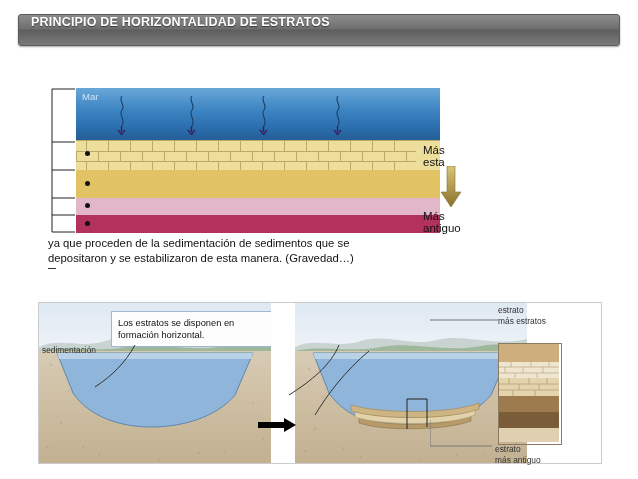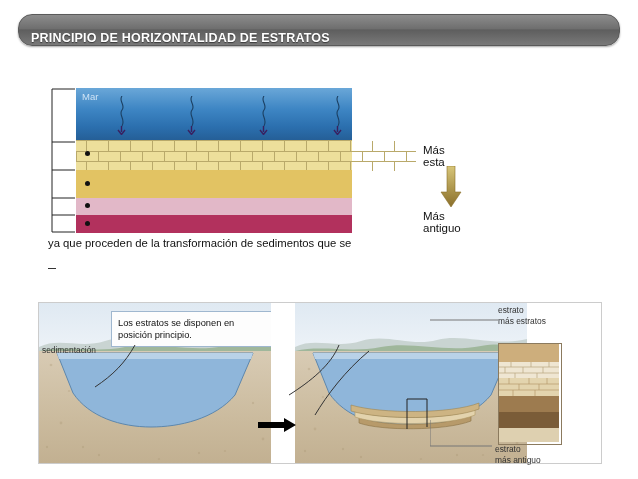--- a/index.html
+++ b/index.html
@@ -9,42 +9,42 @@
     font-family:"Liberation Sans", sans-serif;
     overflow:hidden;
     position:relative;
   }
 
   
   #title-bar{
     position:absolute;left:18px;top:14px;width:600px;height:30px;
     background:linear-gradient(to bottom,#8c8c8c 0%,#6f6f6f 45%,#5e5e5e 50%,#797979 100%);
     border:1px solid #5a5a5a;
-    border-radius:14px;
+    border-radius:3px;
     box-shadow:0 1px 2px rgba(0,0,0,.35);
-    display:flex;align-items:flex-end;
+    display:flex;align-items:flex-start;
   }
   #title-text{
     color:#ffffff;font-size:12.5px;font-weight:bold;
     letter-spacing:.2px;padding-left:12px;
     text-shadow:0 1px 1px rgba(0,0,0,.5);
     white-space:nowrap;
   }
 
   
   #upper-figure{
     position:absolute;left:48px;top:88px;width:420px;height:145px;
   }
   .bracket{
     position:absolute;left:0;top:0;width:28px;height:145px;
   }
   #strata-stack{
     position:absolute;left:28px;top:0;width:340px;height:145px;
   }
-  .layer{position:absolute;left:0;width:276px;}
+  .layer{position:absolute;left:0;width:364px;}
   #sea-layer{
     top:0;height:52px;
     background:linear-gradient(to bottom,#6aa7d8 0%,#3e86c4 40%,#2b6fae 75%,#255f97 100%);
   }
   #sea-label{
     position:absolute;left:6px;top:3px;color:#cfe3f5;font-size:9.5px;
   }
   #yellow-striped{
     top:52px;height:30px;
     background:#eddf9b;
@@ -258,21 +258,22 @@
         <stop offset="0%" stop-color="#d8c679"></stop>
         <stop offset="100%" stop-color="#8a6f2a"></stop>
       </linearGradient>
     </defs>
     <polygon points="7,0 15,0 15,26 21,26 11,41 1,26 7,26" fill="url(#agGrad)" stroke="#8a6f2a" stroke-width="0.6"></polygon>
   </svg>
 </div>
 
 <div id="caption-dash"></div>
 <div id="caption">
-  <div><span>ya que proceden de la transformación de sedimentos que se</span></div>
+  <div><span>ya que proceden de la sedimentación de sedimentos que se</span></div>
+  <div><span>depositaron y se estabilizaron de esta manera. (Gravedad…)</span></div>
 </div>
 
 <div id="lower-figure">
 
   <div class="scene" id="scene-left">
     <div class="sky"></div>
     <svg class="hills" viewBox="0 0 232 26" preserveAspectRatio="none">
       <path d="M0,26 L0,16 C20,6 42,18 66,10 C92,2 116,16 142,9 C168,2 198,16 232,8 L232,26 Z" fill="#c9d4d2"></path>
       <path d="M0,26 L0,20 C26,14 56,22 86,16 C118,10 150,22 186,15 C206,11 220,16 232,14 L232,26 Z" fill="#9fb79b"></path>
     </svg>
@@ -293,21 +294,21 @@
           <circle cx="160" cy="102" r="1.2"></circle>
         <circle cx="40" cy="20" r="1.1"></circle>
           <circle cx="176" cy="12" r="1.2"></circle>
       </g>
     </svg>
 
     <svg class="water" style="left:0;top:44px;width:232px;height:90px;" viewBox="0 0 232 90" preserveAspectRatio="none">
       <path d="M18,6 L214,6 L196,48 C176,72 140,80 112,80 C82,80 50,70 34,46 Z" fill="#8fb6da" stroke="#5d87ad" stroke-width="1"></path>
       <path d="M18,6 L214,6 L212,12 L20,12 Z" fill="#b9d2e8"></path>
     </svg>
-    <div class="callout" id="callout-left">Los estratos se disponen en posición principio.</div>
+    <div class="callout" id="callout-left">Los estratos se disponen en formación horizontal.</div>
   </div>
 
   <div class="scene" id="scene-right">
     <div class="sky"></div>
     <svg class="hills" viewBox="0 0 232 26" preserveAspectRatio="none">
       <path d="M0,26 L0,16 C20,6 42,18 66,10 C92,2 116,16 142,9 C168,2 198,16 232,8 L232,26 Z" fill="#c9d4d2"></path>
       <path d="M0,26 L0,20 C26,14 56,22 86,16 C118,10 150,22 186,15 C206,11 220,16 232,14 L232,26 Z" fill="#9fb79b"></path>
     </svg>
     <div class="ground"></div>
     <svg class="ground-speckle" viewBox="0 0 232 112">

